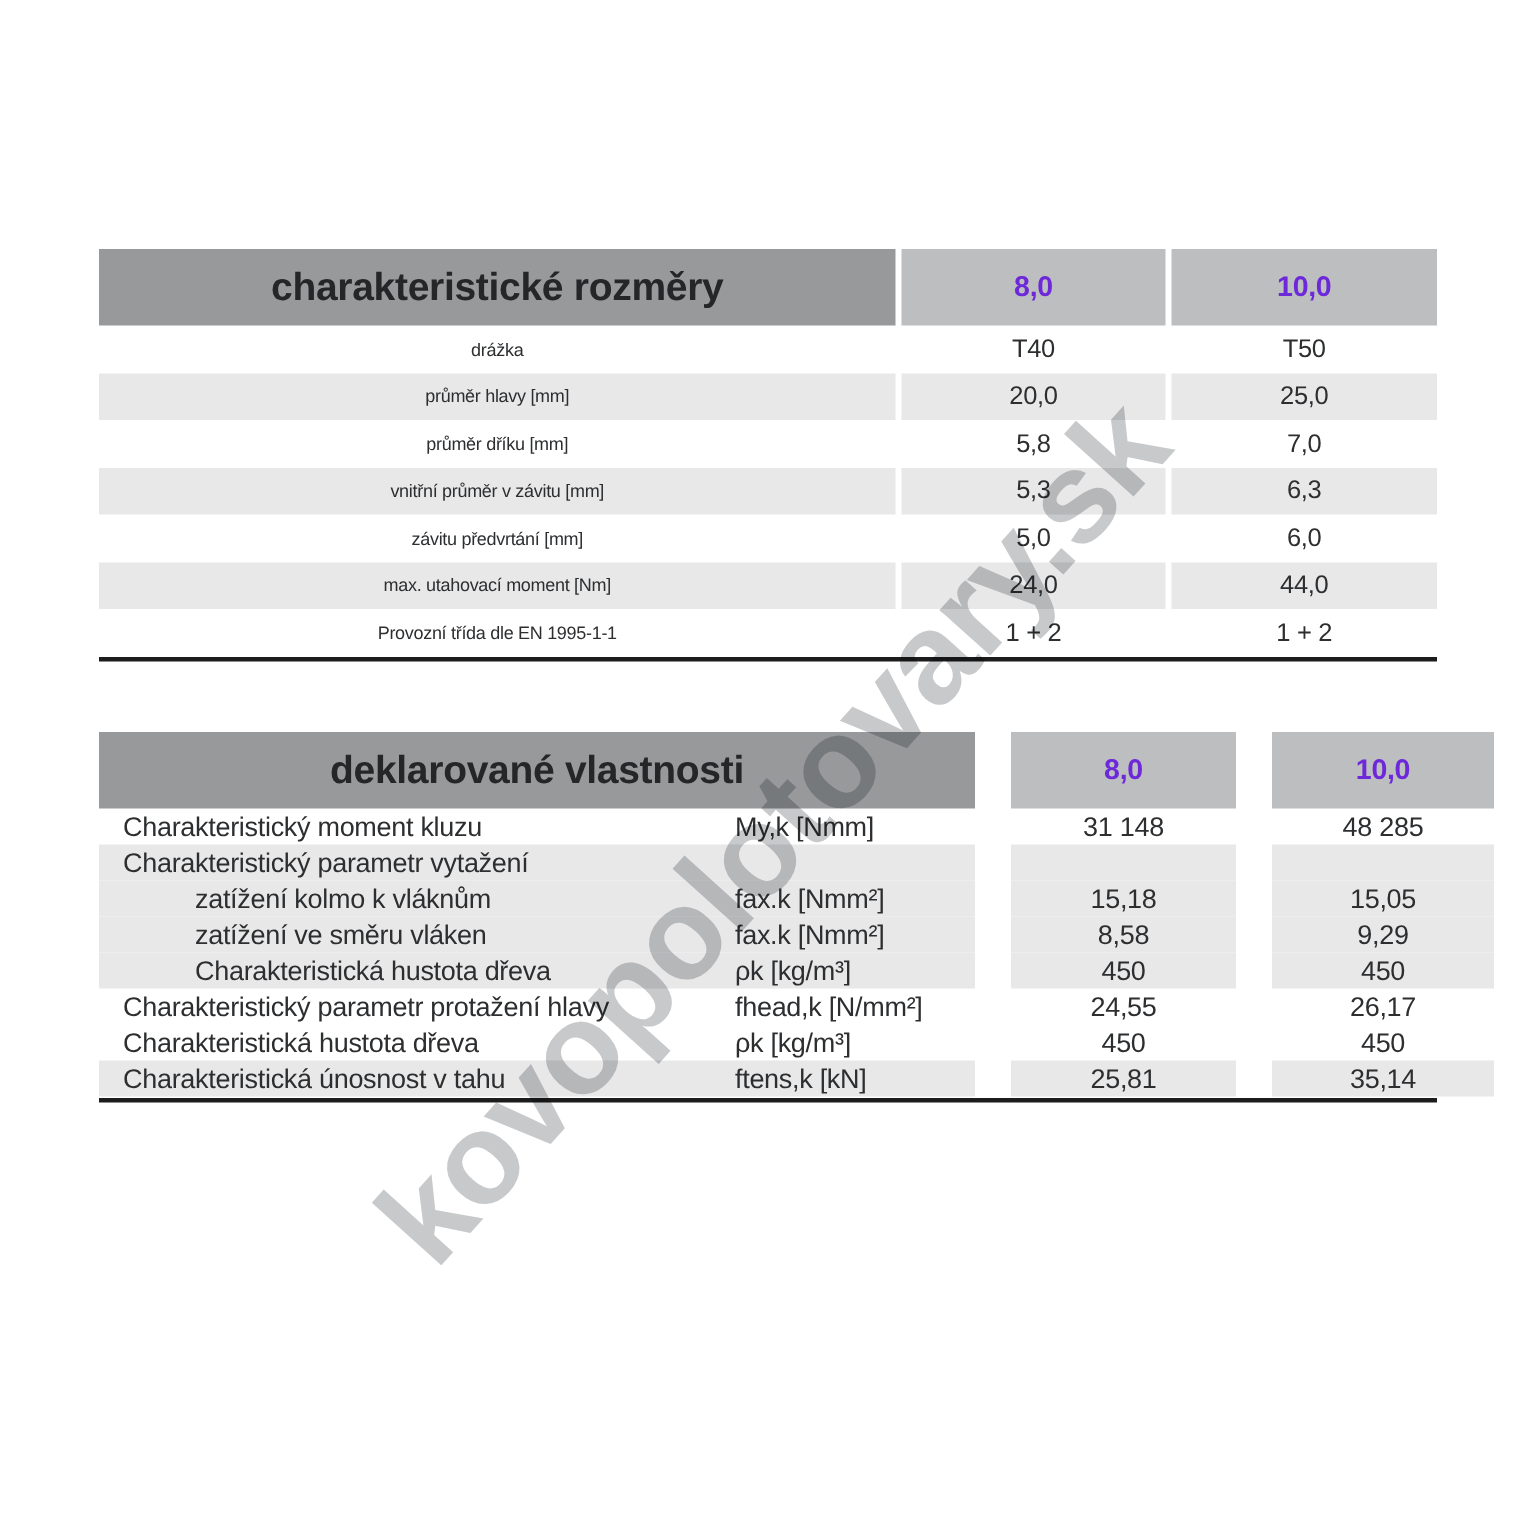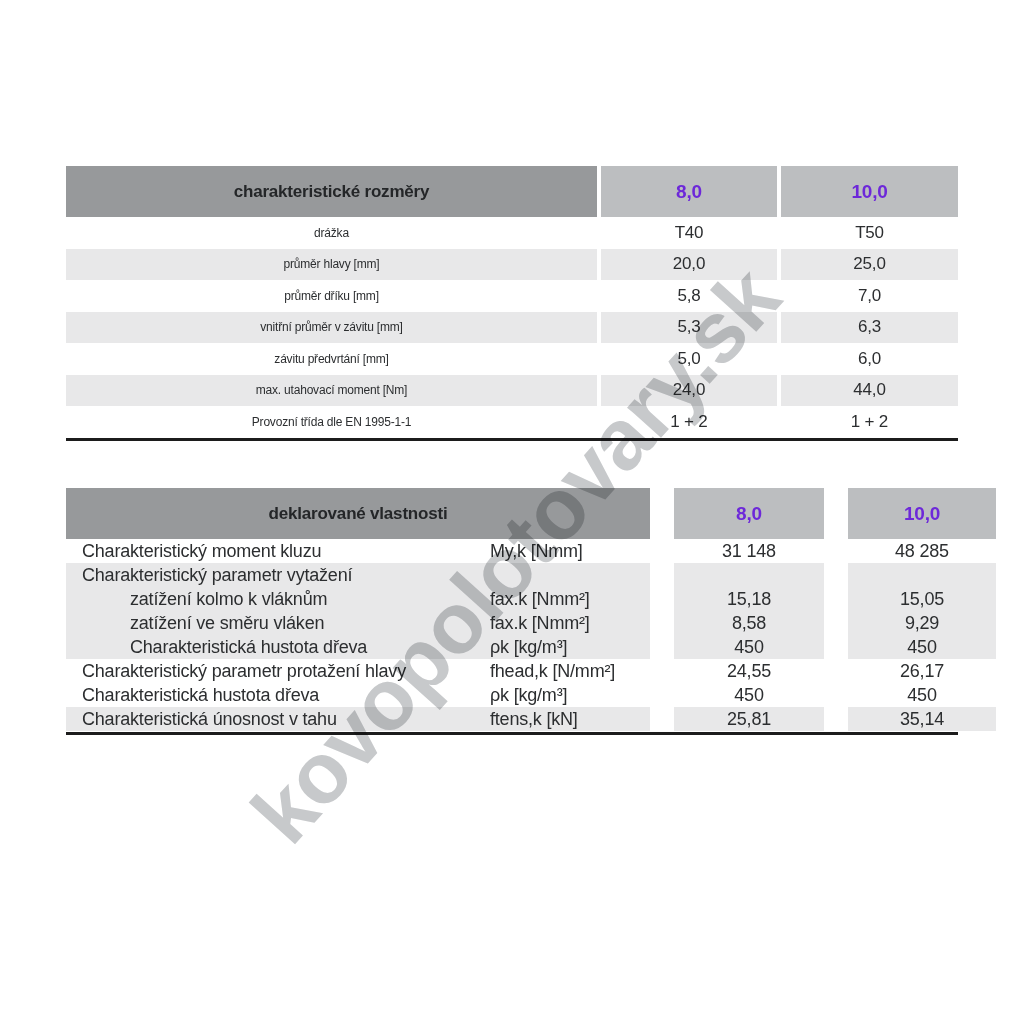--- a/index.html
+++ b/index.html
@@ -19,21 +19,21 @@
   .tbl{position:absolute;left:66px;width:892px;}
   .t1{top:166px;}
   .t2{top:488px;}
   .grid-row{display:grid;column-gap:4px;align-items:stretch;}
   .t1 .grid-row{grid-template-columns:531px 176px 177px;}
   .t2 .grid-row{grid-template-columns:584px 150px 148px;gap:24px;}
   .hrow{height:51px;}
   .t1 .drow{height:31.5px;}
   .t2 .drow{height:24px;}
   .cell{display:flex;align-items:center;justify-content:center;letter-spacing:-0.2px;}
-  .cell-title{background:var(--header-dark);font-weight:bold;font-size:17px;color:#242628;}
+  .cell-title{background:var(--header-dark);font-weight:bold;font-size:26px;color:#242628;}
   .cell-colhead{background:var(--header-mid);font-weight:bold;font-size:19px;color:#6d28d9;}
   .t1 .cell-label{font-size:12px;}
   .t1 .cell-val{font-size:17px;}
   .t2 .cell-val{font-size:18px;}
   .shade .cell{background:var(--row-shade);}
   .bottom-rule{height:3px;background:var(--border-dark);margin-top:0.5px;}
   
   .lblsym{display:grid;grid-template-columns:408px 1fr;align-items:center;
           padding-left:16px;font-size:18px;justify-content:flex-start;}
   .lblsym .lbl{white-space:nowrap;}

